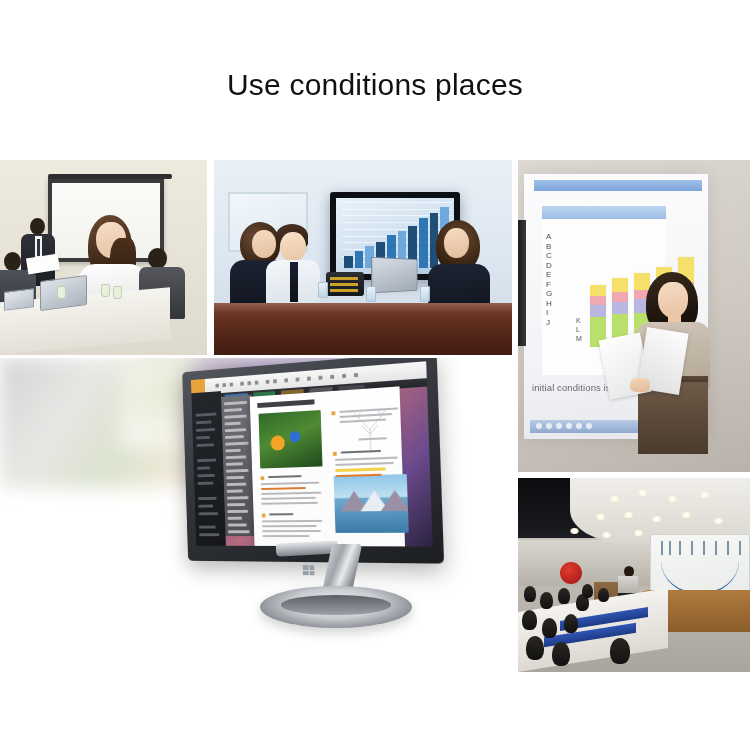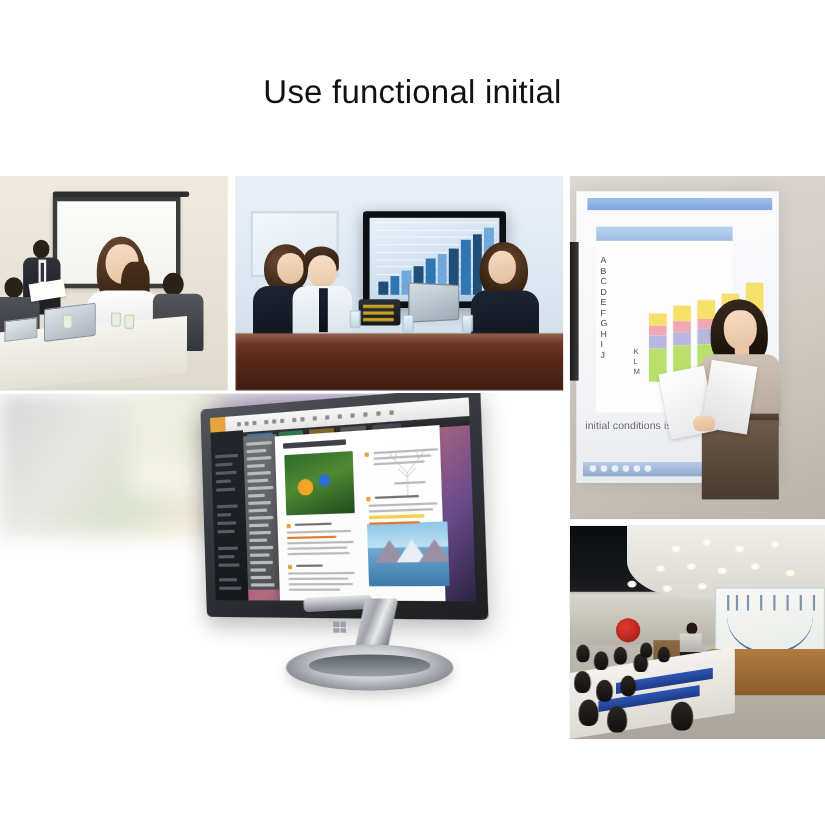--- a/index.html
+++ b/index.html
@@ -359,21 +359,21 @@
     position:absolute; left:276px; top:184px; width:62px; height:13px;
     background: linear-gradient(180deg,#e4e6e9 0%,#a7acb2 60%,#7d8288 100%);
     border-radius:4px; transform: rotate(-3deg);
   }
 </style>
 </head>
 <body>
 
 <div class="page">
 
-  <div class="title">Use functional initial</div>
+  <div class="title">Use conditions places</div>
 
   <div class="panel" id="panel-office-meeting">
     <div class="om-wall"></div>
     <div class="om-screen"></div>
     <div class="om-p om-head om-stand-head"></div>
     <div class="om-p om-body om-stand-body"></div>
     <div class="om-stand-shirt"></div>
     <div class="om-stand-tie"></div>
     <div class="om-doc"></div>
     <div class="om-p om-head om-left-head"></div>

